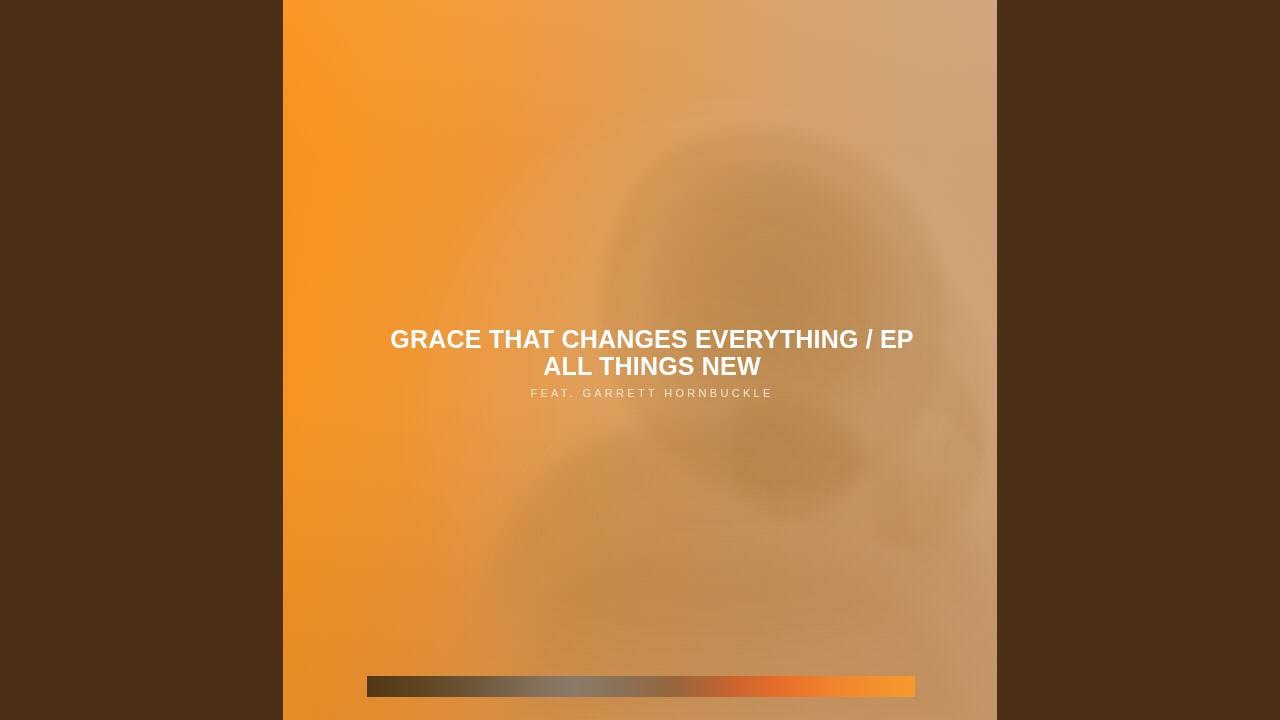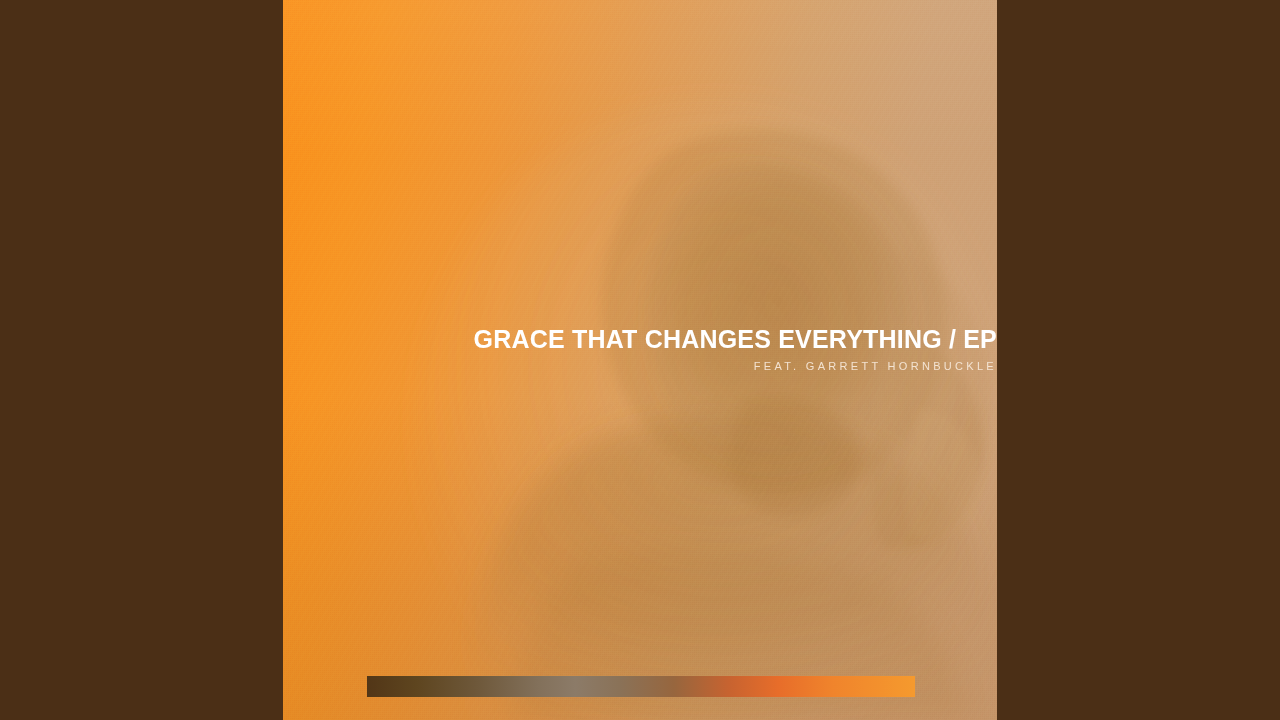--- a/index.html
+++ b/index.html
@@ -96,21 +96,21 @@
         rgba(0,0,0,0.00) 6px);
     mix-blend-mode: soft-light;
   }
 
   
   #title-block {
     position: absolute;
     left: 0;
     right: 0;
     top: 326px;
-    text-align: right;
+    text-align: center;
     pointer-events: none;
     padding-left: 24px;
   }
   .title-line {
     display: block;
     color: #ffffff;
     font-family: "Liberation Sans", sans-serif;
     font-weight: 700;
     font-size: 25px;
     line-height: 27px;
@@ -240,20 +240,21 @@
                  L 230 720 C 236 652, 260 586, 300 560 Z" fill="#a9752f" opacity="0.13" filter="url(#blurBig)"></path>
       </svg>
     </div>
 
     <div id="art-vgrad"></div>
     <div id="grain"></div>
     <div id="grain-soft"></div>
 
     <div id="title-block">
       <span class="title-line">GRACE THAT CHANGES EVERYTHING / EP</span>
+      <span class="title-line">ALL THINGS NEW</span>
       <span id="subtitle">FEAT. GARRETT HORNBUCKLE</span>
     </div>
 
     <div id="color-bar"></div>
 
   </div>
 
   <div class="letterbox" id="letterbox-left"></div>
   <div class="letterbox" id="letterbox-right"></div>
 

